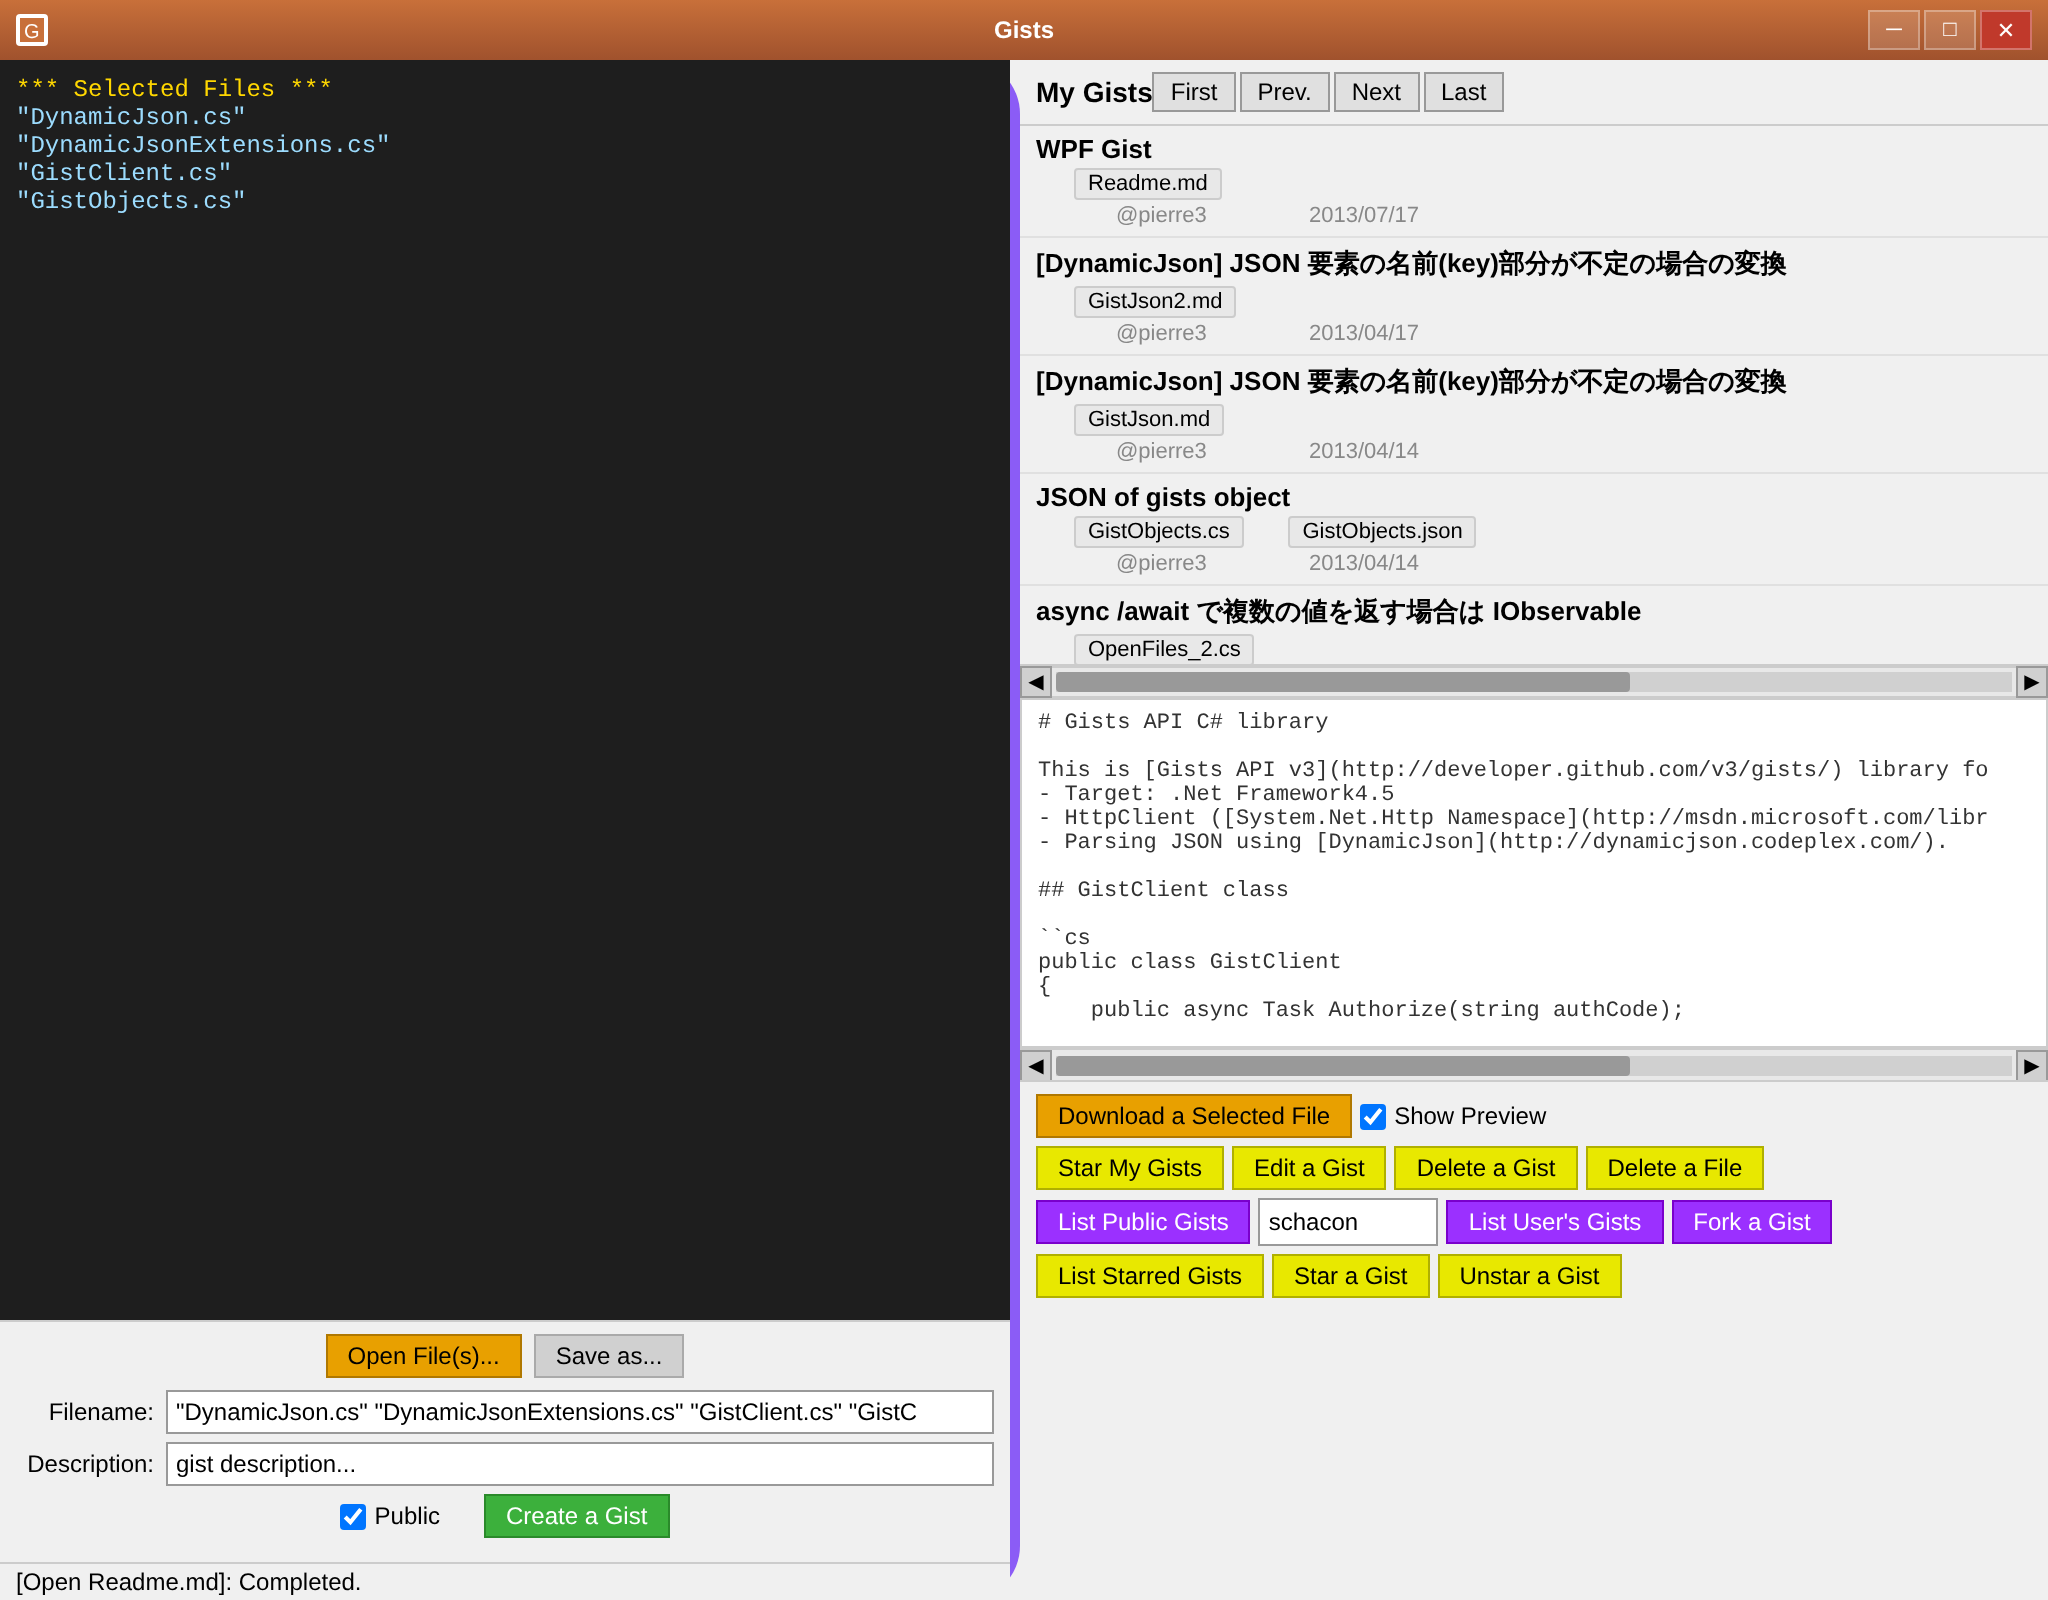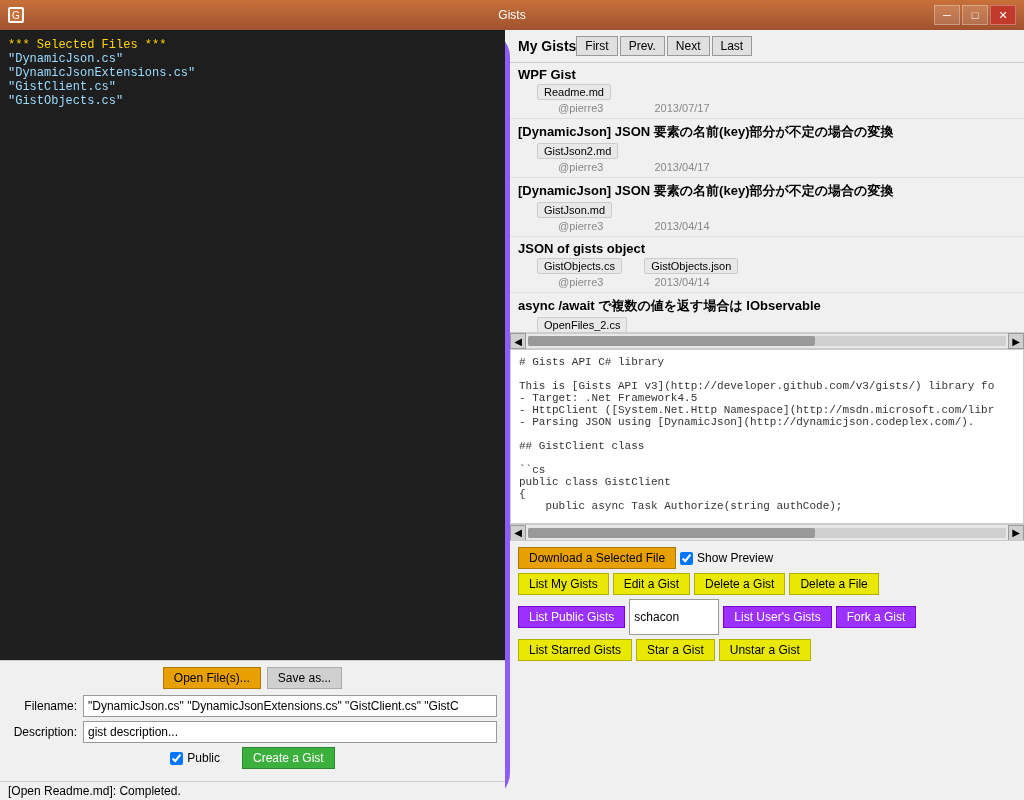--- a/index.html
+++ b/index.html
@@ -10,21 +10,21 @@
       background: linear-gradient(to bottom, #c8703a, #a0522d);
       height: 30px;
       display: flex;
       align-items: center;
       justify-content: space-between;
       padding: 0 8px;
       color: white;
     }
     .titlebar-left { display: flex; align-items: center; gap: 6px; }
     .titlebar-icon { width: 16px; height: 16px; background: #fff; border-radius: 2px; display: flex; align-items: center; justify-content: center; }
-    .titlebar-title { font-size: 12px; font-weight: normal; position: absolute; left: 50%; transform: translateX(-50%); }
+    .titlebar-title { font-size: 12px; font-weight: bold; position: absolute; left: 50%; transform: translateX(-50%); }
     .titlebar-controls { display: flex; gap: 2px; }
     .title-btn {
       width: 26px; height: 20px; border: 1px solid rgba(255,255,255,0.3);
       background: rgba(255,255,255,0.15); color: white; cursor: pointer;
       display: flex; align-items: center; justify-content: center; font-size: 11px;
     }
     .title-btn.close { background: #c0392b; }
 
     
     .main-container {
@@ -187,21 +187,21 @@
 
     
     .actions-area {
       padding: 6px 8px;
       background: #f0f0f0;
       border-top: 1px solid #ccc;
     }
     .action-row { display: flex; gap: 4px; margin-bottom: 4px; align-items: center; }
     .user-input {
       flex: 1;
-      height: 36px;
+      height: 24px;
       border: 1px solid #999;
       padding: 2px 4px;
       font-size: 12px;
       background: white;
     }
   </style>
 </head>
 <body>
 
 <div class="titlebar">
@@ -351,21 +351,21 @@
 
     <div class="actions-area">
 
       <div class="action-row">
         <button class="btn btn-download">Download a Selected File</button>
         <input type="checkbox" checked="" style="">
         <span>Show Preview</span>
       </div>
 
       <div class="action-row">
-        <button class="btn btn-yellow">List My Gists</button>
+        <button class="btn btn-yellow">Star My Gists</button>
         <button class="btn btn-yellow">Edit a Gist</button>
         <button class="btn btn-yellow">Delete a Gist</button>
         <button class="btn btn-yellow">Delete a File</button>
       </div>
 
       <div class="action-row">
         <button class="btn btn-purple">List Public Gists</button>
         <input type="text" class="user-input" value="schacon" style="width: 90px; flex: 0 0 auto;">
         <button class="btn btn-purple">List User's Gists</button>
         <button class="btn btn-purple">Fork a Gist</button>

